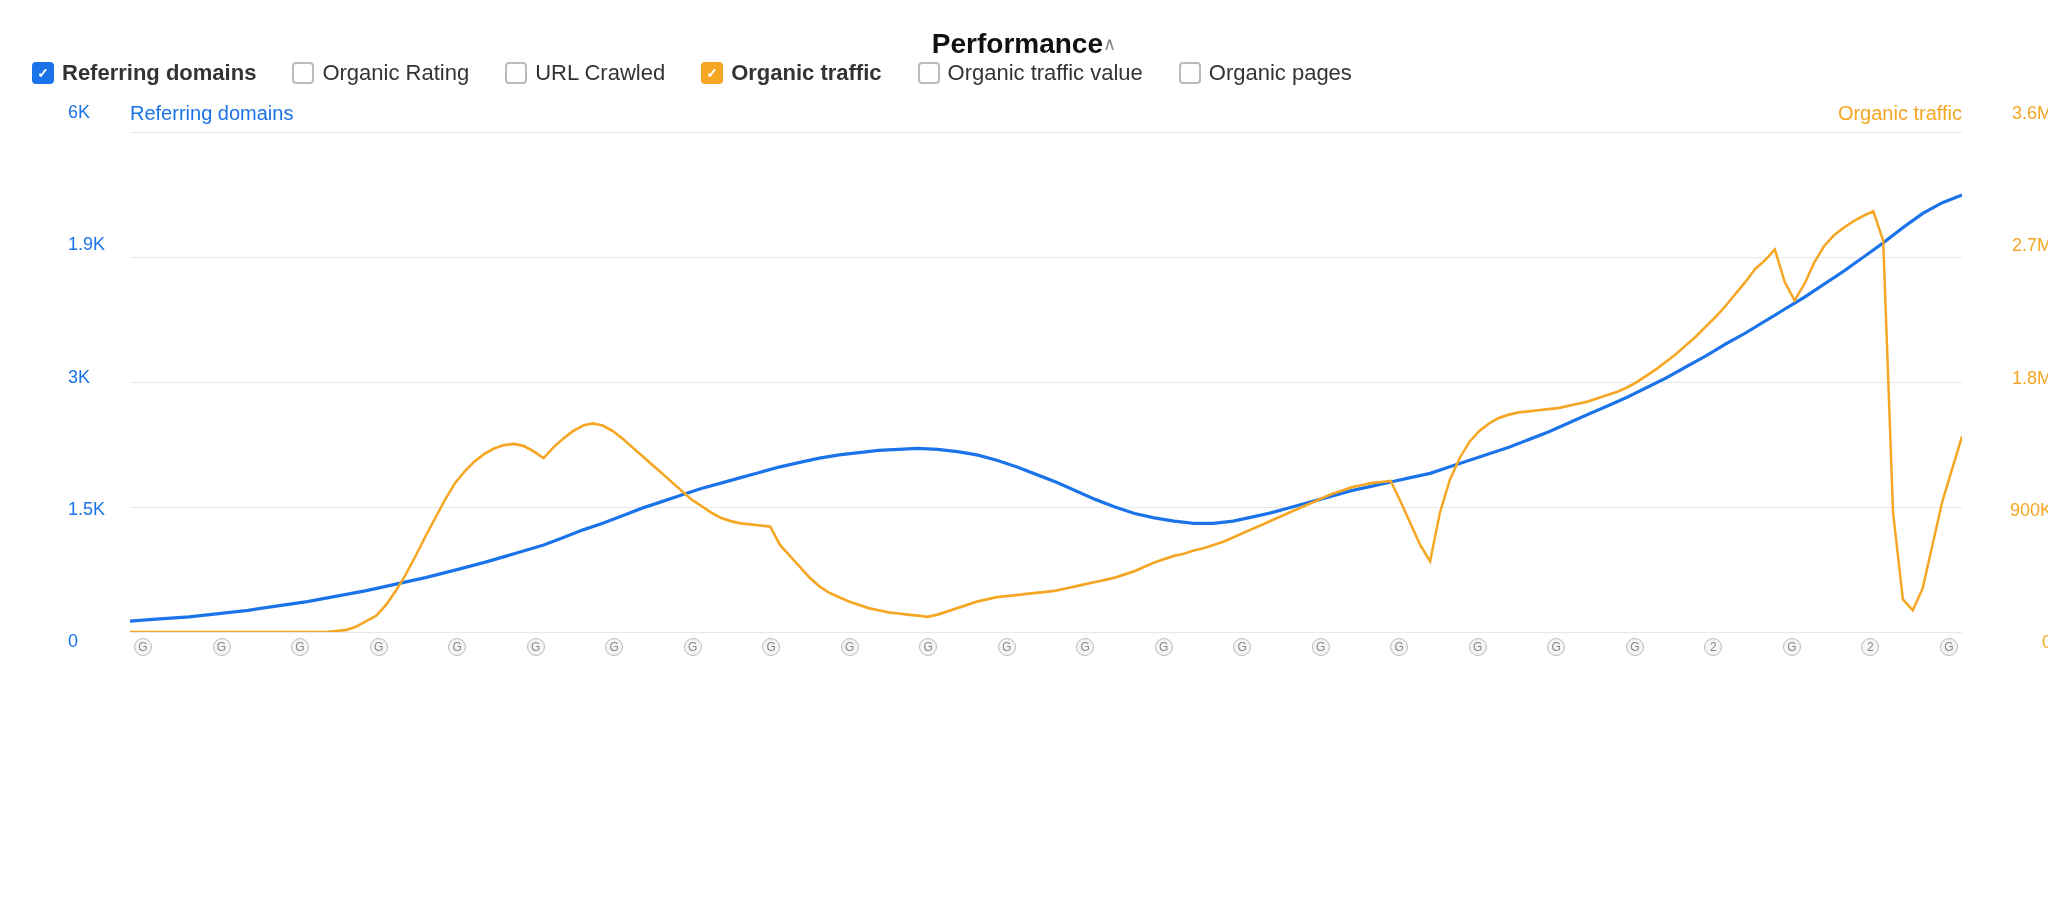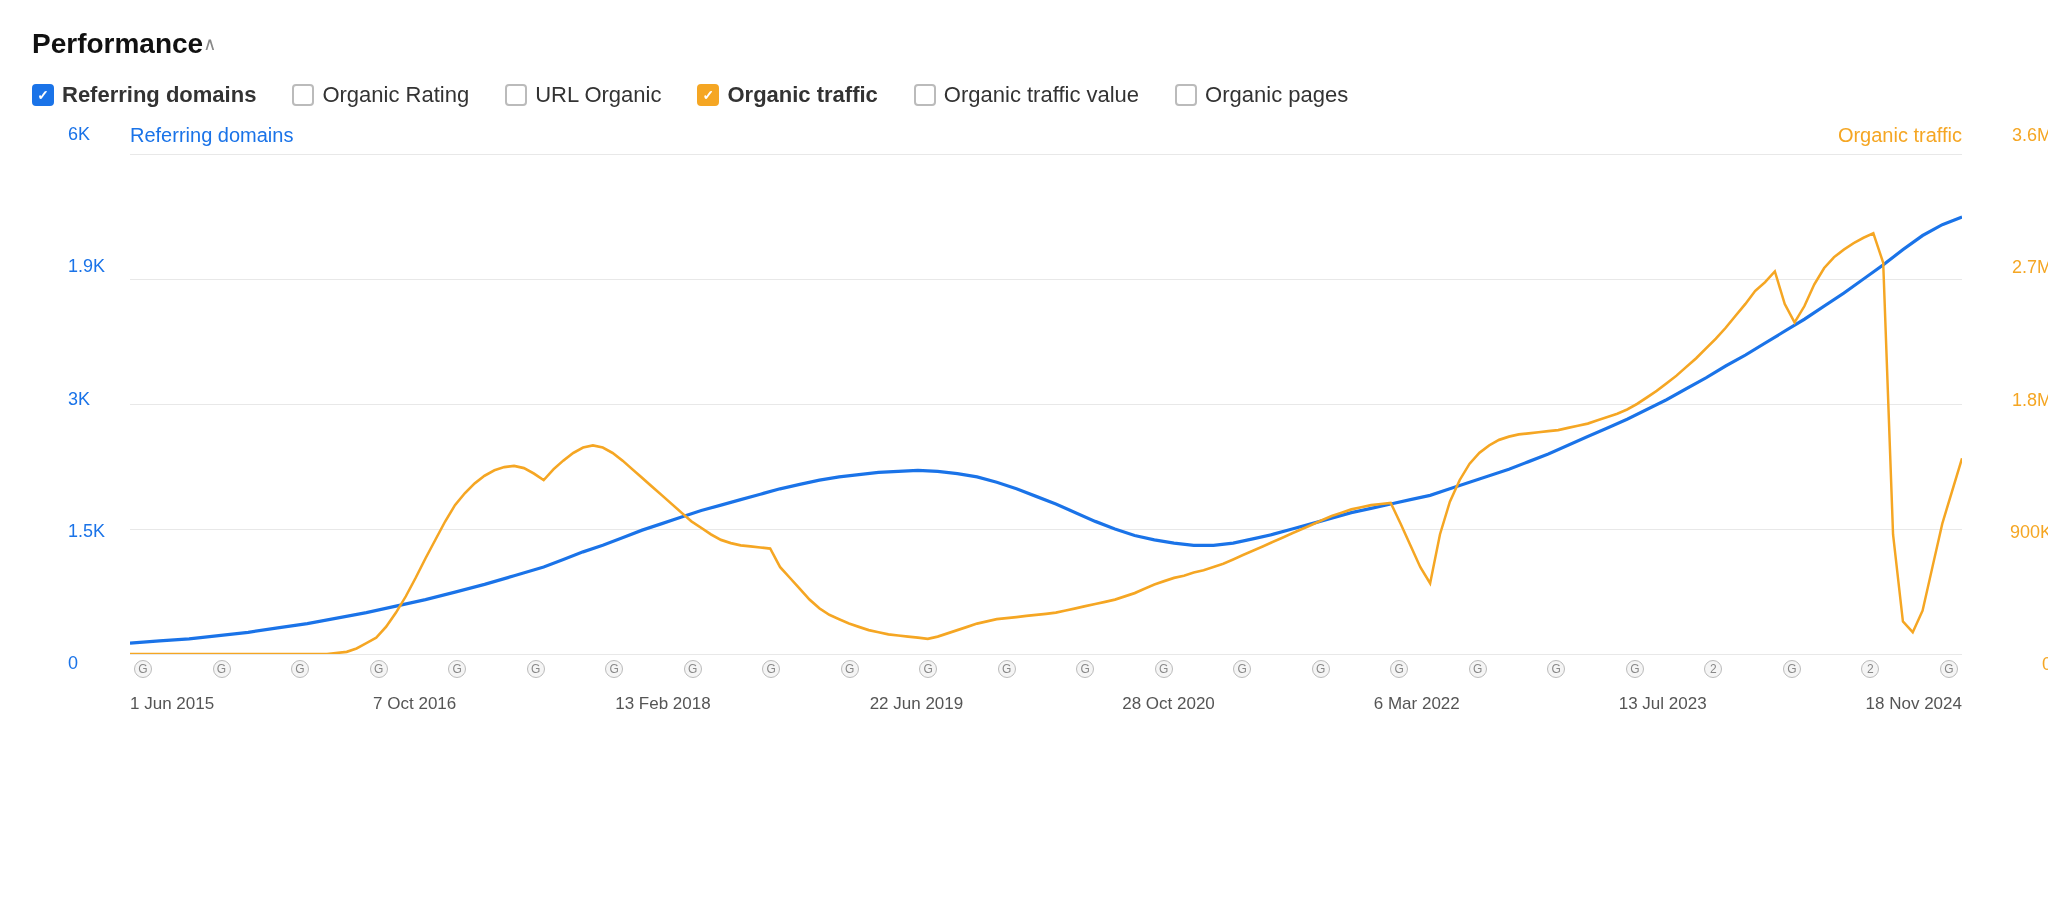--- a/index.html
+++ b/index.html
@@ -11,22 +11,21 @@
       min-height: 907px;
       overflow: hidden;
     }
     .container {
       padding: 28px 32px 20px 32px;
       position: relative;
     }
     .header-row {
       display: flex;
       align-items: center;
-      justify-content: flex-start;
-      margin-bottom: 22px;
+      justify-content: center;
     }
     .title {
       font-size: 28px;
       font-weight: 700;
       color: #111;
     }
     .collapse-icon {
       font-size: 18px;
       color: #888;
       cursor: pointer;
@@ -184,21 +183,21 @@
     <div class="checkbox-item bold-label">
       <div class="cb checked-blue"></div>
       <span>Referring domains</span>
     </div>
     <div class="checkbox-item">
       <div class="cb"></div>
       <span>Organic Rating</span>
     </div>
     <div class="checkbox-item">
       <div class="cb"></div>
-      <span>URL Organic</span>
+      <span>URL Crawled</span>
     </div>
     <div class="checkbox-item bold-label">
       <div class="cb checked-orange"></div>
       <span>Organic traffic</span>
     </div>
     <div class="checkbox-item">
       <div class="cb"></div>
       <span>Organic traffic value</span>
     </div>
     <div class="checkbox-item">
@@ -522,30 +521,20 @@
         <span style="font-size:12px;color:#888;border:1.5px solid #bbb;border-radius:50%;width:18px;height:18px;display:inline-flex;align-items:center;justify-content:center;background:#f5f5f5;">G</span>
         <span style="font-size:12px;color:#888;border:1.5px solid #bbb;border-radius:50%;width:18px;height:18px;display:inline-flex;align-items:center;justify-content:center;background:#f5f5f5;">G</span>
         <span style="font-size:12px;color:#888;border:1.5px solid #bbb;border-radius:50%;width:18px;height:18px;display:inline-flex;align-items:center;justify-content:center;background:#f5f5f5;">G</span>
         <span style="font-size:12px;color:#888;border:1.5px solid #bbb;border-radius:50%;width:18px;height:18px;display:inline-flex;align-items:center;justify-content:center;background:#f5f5f5;">G</span>
         <span style="font-size:12px;color:#888;border:1.5px solid #bbb;border-radius:50%;width:18px;height:18px;display:inline-flex;align-items:center;justify-content:center;background:#f5f5f5;">2</span>
         <span style="font-size:12px;color:#888;border:1.5px solid #bbb;border-radius:50%;width:18px;height:18px;display:inline-flex;align-items:center;justify-content:center;background:#f5f5f5;">G</span>
         <span style="font-size:12px;color:#888;border:1.5px solid #bbb;border-radius:50%;width:18px;height:18px;display:inline-flex;align-items:center;justify-content:center;background:#f5f5f5;">2</span>
         <span style="font-size:12px;color:#888;border:1.5px solid #bbb;border-radius:50%;width:18px;height:18px;display:inline-flex;align-items:center;justify-content:center;background:#f5f5f5;">G</span>
       </div>
 
-      <div style="position:absolute; bottom:0; left:0; right:0; display:flex; justify-content:space-between;">
-        <span style="font-size:17px;color:#555;">1 Jun 2015</span>
-        <span style="font-size:17px;color:#555;">7 Oct 2016</span>
-        <span style="font-size:17px;color:#555;">13 Feb 2018</span>
-        <span style="font-size:17px;color:#555;">22 Jun 2019</span>
-        <span style="font-size:17px;color:#555;">28 Oct 2020</span>
-        <span style="font-size:17px;color:#555;">6 Mar 2022</span>
-        <span style="font-size:17px;color:#555;">13 Jul 2023</span>
-        <span style="font-size:17px;color:#555;">18 Nov 2024</span>
-      </div>
     </div>
 
     <div class="y-labels-right">
       <span class="y-label-right">3.6M</span>
       <span class="y-label-right">2.7M</span>
       <span class="y-label-right">1.8M</span>
       <span class="y-label-right">900K</span>
       <span class="y-label-right">0</span>
     </div>
   </div>

